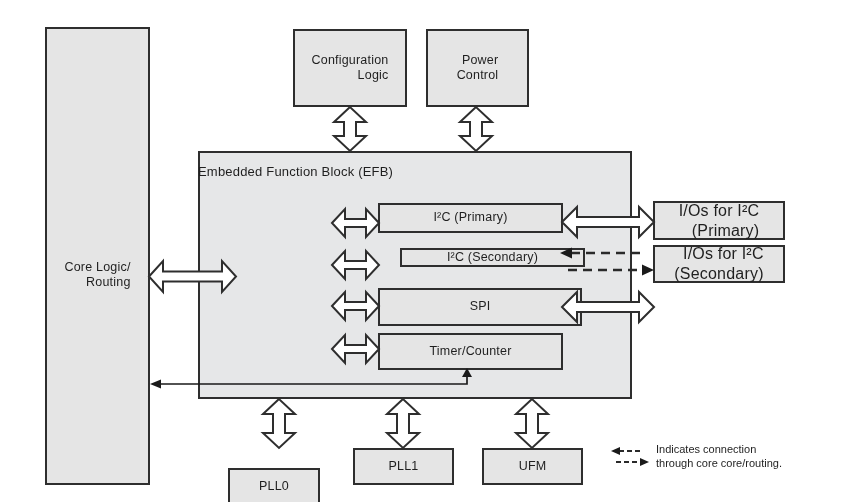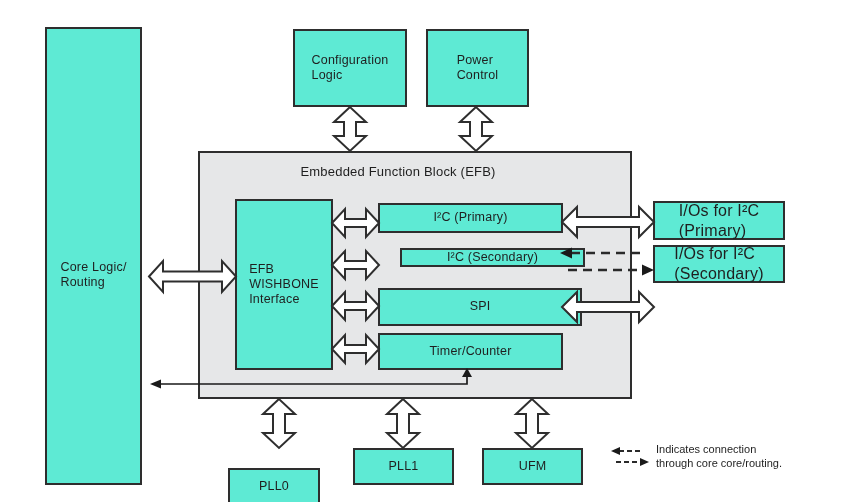--- a/index.html
+++ b/index.html
@@ -1,72 +1,67 @@
 <!DOCTYPE html>
 <html style="--line: #2e2e2e; --fill: #e6e7e8;"><head>
 <meta charset="utf-8">
 <style>
   html,body{margin:0;padding:0;background:#ffffff;}
   #stage{
     position:relative;width:843px;height:502px;background:#ffffff;
     font-family:"Liberation Sans", sans-serif;color:#1f1f1f;overflow:hidden;
   }
   .box{
-    position:absolute;box-sizing:border-box;background:#5eead4;
+    position:absolute;box-sizing:border-box;background:#e5e5e5;
     border:2px solid var(--line,#2e2e2e);
-    display:flex;align-items:center;justify-content:center;text-align:left;
+    display:flex;align-items:center;justify-content:center;text-align:right;
   }
   .lbl{white-space:pre-line;font-size:12.5px;line-height:1.22;letter-spacing:0.2px;}
   .efb{
     position:absolute;box-sizing:border-box;background:var(--fill,#e6e7e8);
     border:2px solid var(--line,#2e2e2e);
   }
   .efb-title{
-    position:absolute;text-align:center;font-size:13px;letter-spacing:0.2px;
+    position:absolute;text-align:left;font-size:13px;letter-spacing:0.2px;
   }
   .box-core{align-items:flex-start;}
   .box-core .lbl{margin-top:231px;}
   .io .lbl{font-size:16px;}
   .legend-text{
     position:absolute;font-size:11px;line-height:14px;white-space:pre-line;
   }
   svg{position:absolute;overflow:visible;}
   .darrow path{fill:#ffffff;stroke:var(--line,#2e2e2e);stroke-width:2;stroke-linejoin:miter;}
   .thinline{fill:none;stroke:#1a1a1a;stroke-width:1.7;}
   .ahead{fill:#1a1a1a;stroke:none;}
   .dash{fill:none;stroke:#2a2a2a;stroke-width:2.6;stroke-dasharray:9 6;}
   .dash-s{fill:none;stroke:#2a2a2a;stroke-width:2;stroke-dasharray:5 3;}
 </style>
 </head>
 <body>
 
 <div id="stage">
 
-  <div class="box box-core" style="left:45px;top:27px;width:97px;height:458px">
+  <div class="box box-core" style="left:45px;top:27px;width:105px;height:458px">
     <span class="lbl">Core Logic/
 Routing</span>
   </div>
 
   <div class="box" style="left:293px;top:29px;width:114px;height:78px">
     <span class="lbl">Configuration
 Logic</span>
   </div>
   <div class="box" style="left:426px;top:29px;width:103px;height:78px">
     <span class="lbl">Power
 Control</span>
   </div>
 
   <div class="efb" style="left:198px;top:151px;width:434px;height:248px"></div>
   <div class="efb-title" style="left:198px;top:164px;width:400px">Embedded Function Block (EFB)</div>
 
-  <div class="box" style="left:235px;top:199px;width:98px;height:171px">
-    <span class="lbl">EFB
-WISHBONE
-Interface</span>
-  </div>
 
   <div class="box" style="left:378px;top:203px;width:185px;height:30px">
     <span class="lbl">I²C (Primary)</span>
   </div>
   <div class="box" style="left:400px;top:248px;width:185px;height:19px">
     <span class="lbl">I²C (Secondary)</span>
   </div>
   <div class="box" style="left:378px;top:288px;width:204px;height:38px">
     <span class="lbl">SPI</span>
   </div>

